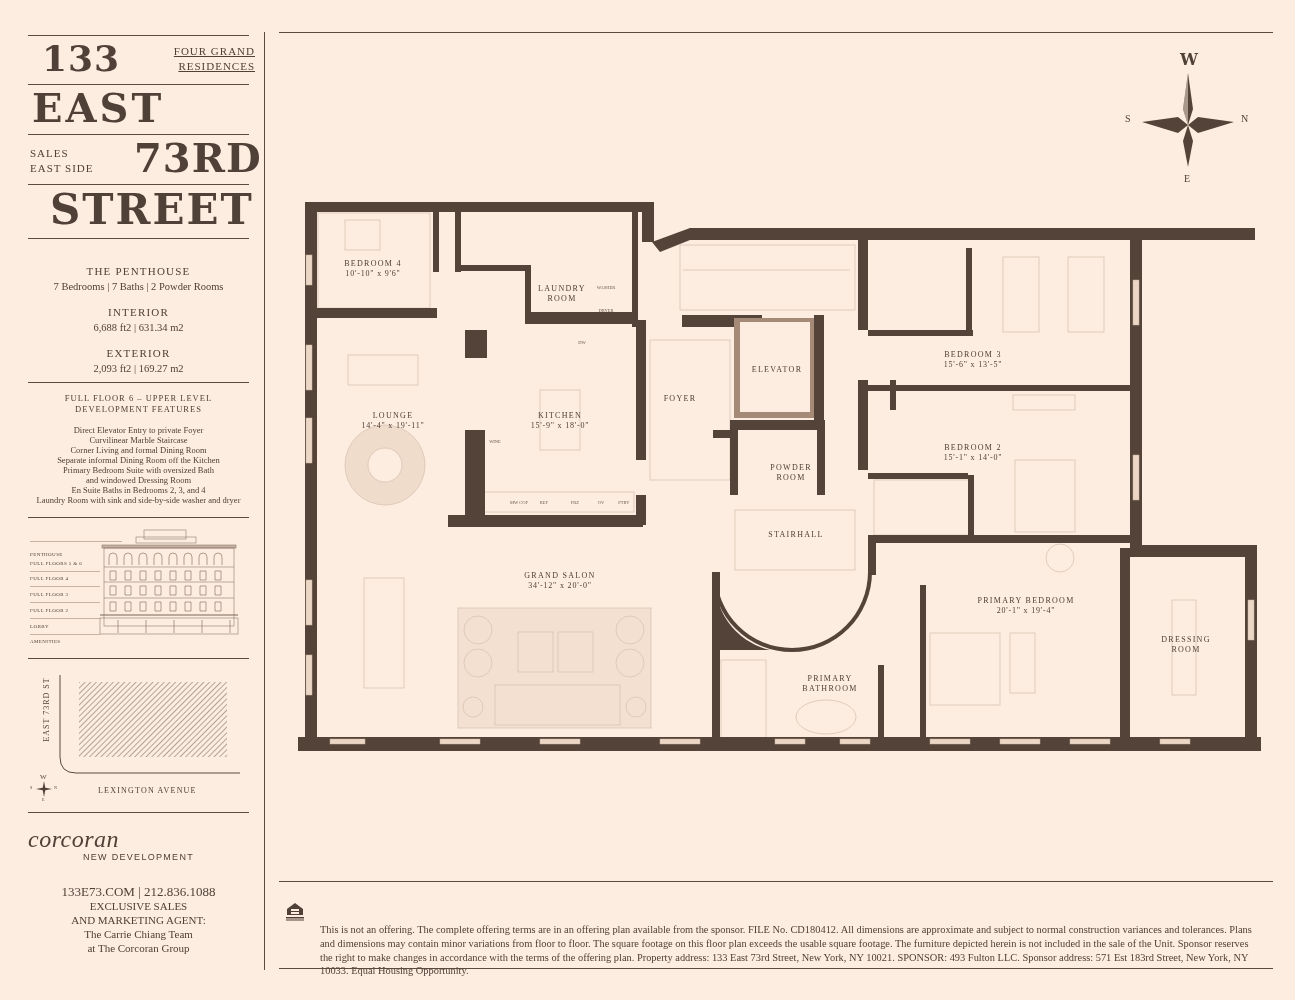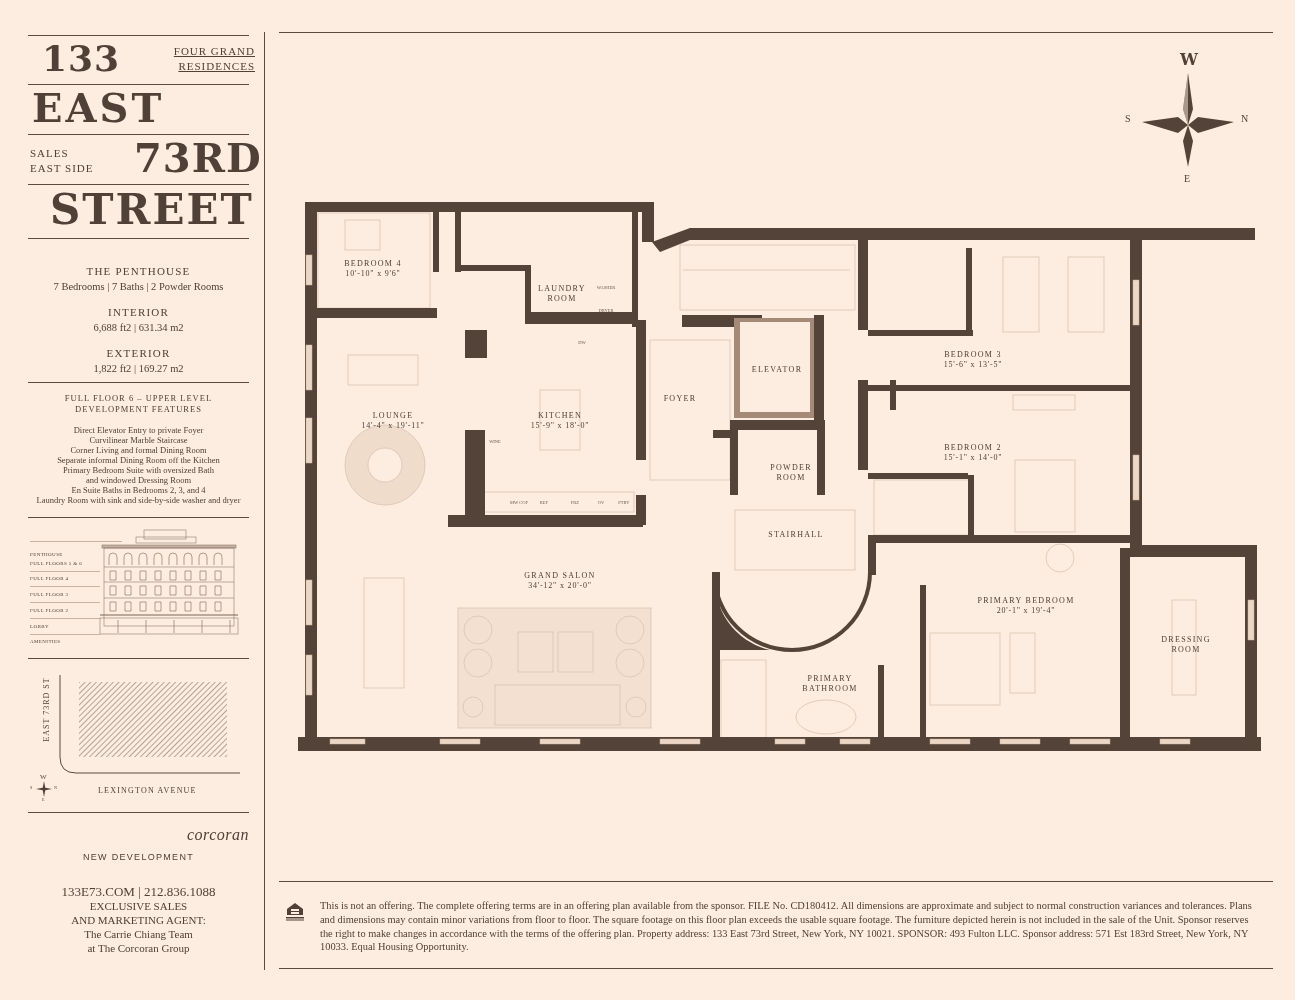--- a/index.html
+++ b/index.html
@@ -13,24 +13,24 @@
   .big { position: absolute; font-family: "DejaVu Serif", serif; font-weight: bold; color: #4f4138; letter-spacing: 1px; line-height: 1; }
   .small-caps { position: absolute; font-family: "Liberation Serif", serif; font-size: 11px; letter-spacing: 1px; line-height: 15px; color: #4f4138; }
   .center-block { position: absolute; left: 28px; width: 221px; text-align: center; font-family: "Liberation Serif", serif; color: #4f4138; }
   .hd { font-size: 11px; letter-spacing: 1.2px; line-height: 15px; }
   .tx { font-size: 10.5px; line-height: 15px; }
   .feat-hd { font-size: 8.5px; letter-spacing: 1px; line-height: 11px; }
   .feat-tx { font-size: 8.5px; line-height: 10px; }
 
   .elev-label { position: absolute; left: 30px; font-family: "Liberation Serif", serif; font-size: 5px; letter-spacing: 0.4px; color: #4f4138; }
 
-  .corcoran { position: absolute; left: 28px; width: 221px; text-align: right; font-family: "Liberation Serif", serif; font-style: italic; font-size: 16px; color: #4f4138; letter-spacing: 0.5px; }
+  .corcoran { position: absolute; left: 28px; width: 221px; text-align: left; font-family: "Liberation Serif", serif; font-style: italic; font-size: 24px; color: #4f4138; letter-spacing: 0.5px; }
   .newdev { position: absolute; left: 28px; width: 221px; text-align: center; font-family: "Liberation Sans", sans-serif; font-size: 9px; letter-spacing: 1.3px; color: #4f4138; }
 
-  .disclaimer { position: absolute; left: 320px; top: 899px; width: 940px; font-family: "Liberation Serif", serif; font-size: 10.4px; line-height: 13.8px; color: #4f4138; }
+  .disclaimer { position: absolute; left: 320px; top: 923px; width: 940px; font-family: "Liberation Serif", serif; font-size: 10.4px; line-height: 13.8px; color: #4f4138; }
 
   .plan { position: absolute; left: 290px; top: 195px; width: 975px; height: 565px; }
   .room-label { font-family: "Liberation Serif", serif; font-size: 8px; letter-spacing: 1.3px; fill: #4f4138; }
   .room-dim { font-family: "Liberation Serif", serif; font-size: 8px; letter-spacing: 0.8px; fill: #4f4138; }
   .appl { font-family: "Liberation Serif", serif; font-size: 4.5px; fill: #6a5a50; }
 </style>
 </head>
 <body>
 
 <div class="rule" style="left:28px; top:35px; width:221px;"></div>
@@ -50,21 +50,21 @@
 <div class="rule" style="left:28px; top:184px; width:221px;"></div>
 <div class="big" style="left:50px; top:189px; font-size:42px; width:199px; text-align:right; letter-spacing:2px;">STREET</div>
 <div class="rule" style="left:28px; top:238px; width:221px;"></div>
 
 <div class="center-block" style="top:256px;margin-top:8px;">
   <div class="hd">THE PENTHOUSE</div>
   <div class="tx">7 Bedrooms | 7 Baths | 2 Powder Rooms</div>
   <div class="hd" style="margin-top:11px;">INTERIOR</div>
   <div class="tx">6,688 ft2 | 631.34 m2</div>
   <div class="hd" style="margin-top:11px;">EXTERIOR</div>
-  <div class="tx">1,822 ft2 | 169.27 m2</div>
+  <div class="tx">2,093 ft2 | 169.27 m2</div>
 </div>
 <div class="rule" style="left:28px; top:382px; width:221px;"></div>
 
 <div class="center-block" style="top:393px;">
   <div class="feat-hd">FULL FLOOR 6 – UPPER LEVEL</div>
   <div class="feat-hd">DEVELOPMENT FEATURES</div>
   <div style="height:10px;"></div>
   <div class="feat-tx">Direct Elevator Entry to private Foyer</div>
   <div class="feat-tx">Curvilinear Marble Staircase</div>
   <div class="feat-tx">Corner Living and formal Dining Room</div>

